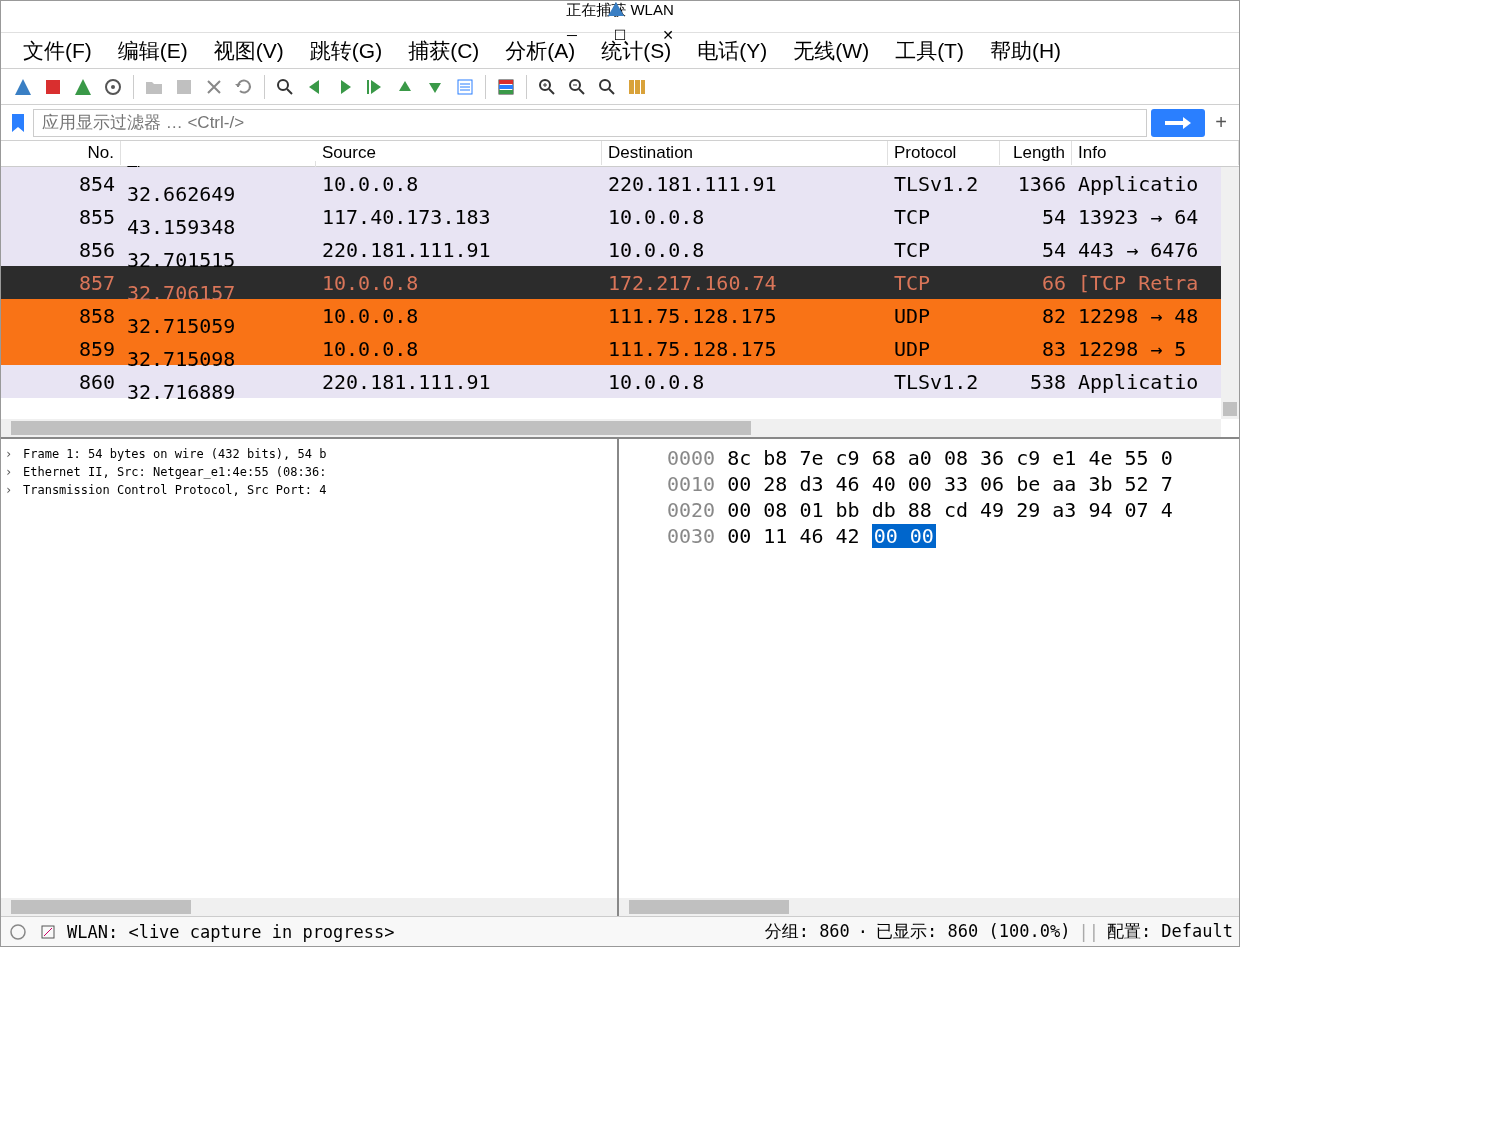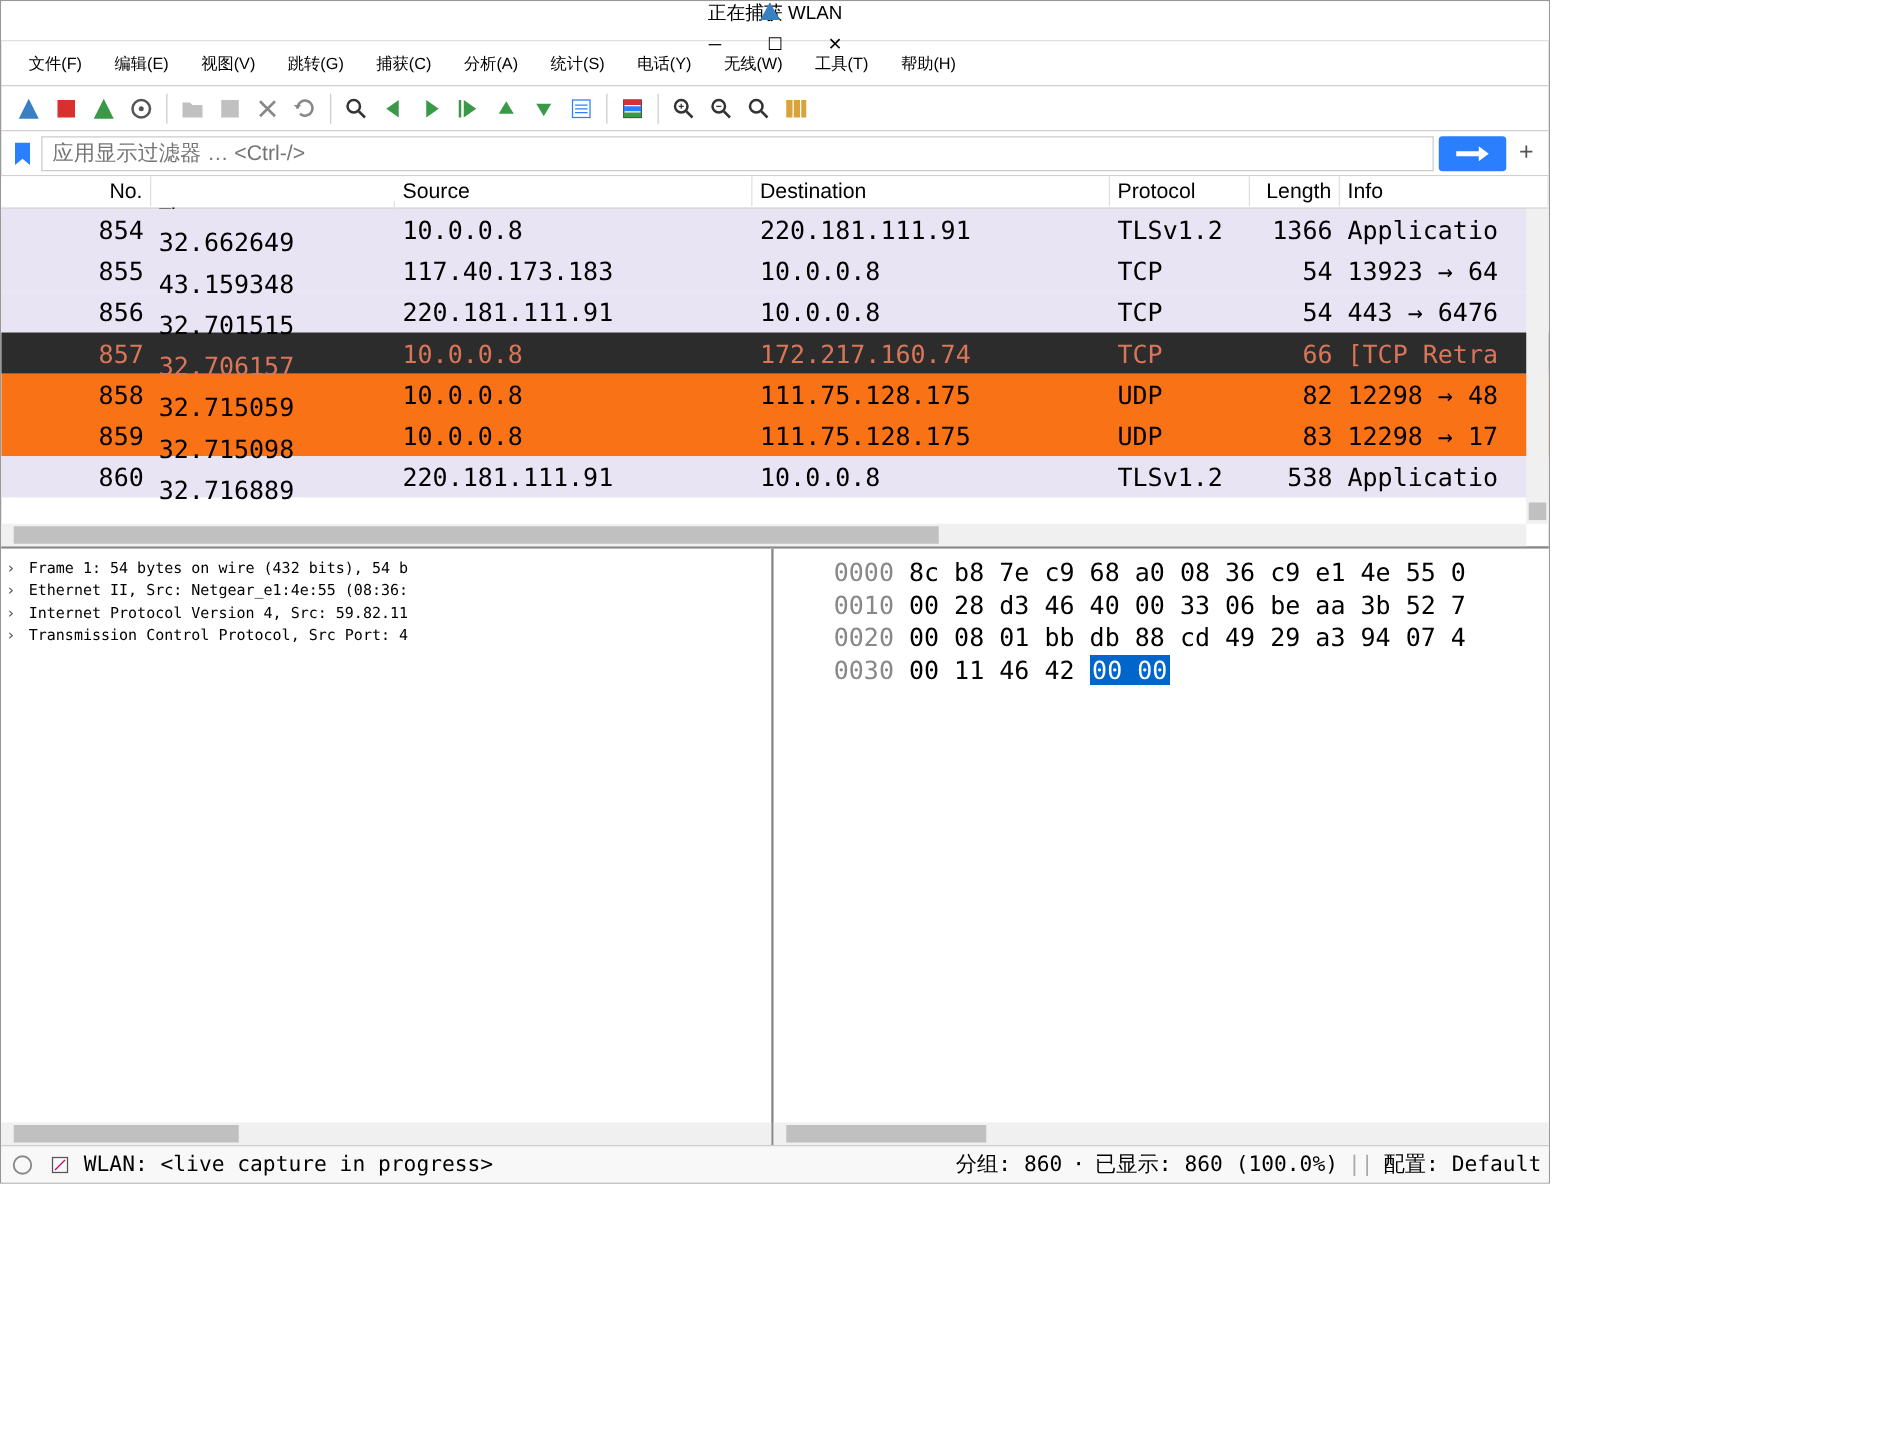--- a/index.html
+++ b/index.html
@@ -9,21 +9,21 @@
 
 .titlebar { height: 32px; display: flex; align-items: center; padding: 0 8px; background: #fff; border-bottom: 1px solid #e0e0e0; flex-direction: column; }
 .titlebar .appicon { width: 16px; height: 16px; background: linear-gradient(135deg, #4a90d9 0%, #2c5f9e 100%); margin-right: 8px; position: relative; }
 .titlebar .appicon::before { content: ''; position: absolute; width: 0; height: 0; border-left: 8px solid transparent; border-right: 8px solid transparent; border-bottom: 14px solid #3a7fc4; top: 1px; left: 0; }
 .titlebar .title { flex: 1; font-size: 15px; }
 .titlebar .winbtns { display: flex; gap: 2px; }
 .titlebar .winbtn { width: 46px; height: 30px; display: flex; align-items: center; justify-content: center; font-size: 14px; cursor: pointer; }
 
 
 .menubar { height: 36px; display: flex; align-items: center; padding: 0 12px; gap: 6px; border-bottom: 1px solid #d0d0d0; }
-.menubar .menuitem { padding: 6px 10px; font-size: 13px; cursor: pointer; text-align: center; }
+.menubar .menuitem { padding: 6px 10px; font-size: 21px; cursor: pointer; text-align: center; }
 
 
 .toolbar { height: 36px; display: flex; align-items: center; padding: 0 8px; gap: 2px; border-bottom: 1px solid #d0d0d0; }
 .toolbar .sep { width: 1px; height: 24px; background: #ccc; margin: 0 4px; }
 .tbtn { width: 28px; height: 28px; display: flex; align-items: center; justify-content: center; cursor: pointer; border-radius: 2px; }
 .tbtn svg { width: 20px; height: 20px; }
 
 
 .filterbar { height: 36px; display: flex; align-items: center; padding: 0 6px; gap: 4px; border-bottom: 1px solid #d0d0d0; }
 .filterbar .bookmark { width: 22px; height: 22px; display:flex; align-items:center; justify-content:center; }
@@ -298,21 +298,21 @@
           <div class="cell cell-len">82</div>
           <div class="cell cell-info">12298 → 48</div>
         </div>
         <div class="plrow lightblue">
           <div class="cell cell-no">859</div>
           <div class="cell cell-time">32.715098</div>
           <div class="cell cell-src">10.0.0.8</div>
           <div class="cell cell-dst">111.75.128.175</div>
           <div class="cell cell-proto">UDP</div>
           <div class="cell cell-len">83</div>
-          <div class="cell cell-info">12298 → 17</div>
+          <div class="cell cell-info">12298 → 5</div>
         </div>
         <div class="plrow purple">
           <div class="cell cell-no">860</div>
           <div class="cell cell-time">32.716889</div>
           <div class="cell cell-src">220.181.111.91</div>
           <div class="cell cell-dst">10.0.0.8</div>
           <div class="cell cell-proto">TLSv1.2</div>
           <div class="cell cell-len">538</div>
           <div class="cell cell-info">Applicatio</div>
         </div>
@@ -323,21 +323,20 @@
     <div class="plscroll-h">
         <div class="thumb"></div>
       </div>
   </div>
 
   <div class="bottompanes">
     <div class="detailspane">
       <div class="body" id="detailsbody">
           <div class="line"><span class="expander">›</span>Frame 1: 54 bytes on wire (432 bits), 54 b</div>
           <div class="line"><span class="expander">›</span>Ethernet II, Src: Netgear_e1:4e:55 (08:36:</div>
-          <div class="line"><span class="expander">›</span>Internet Protocol Version 4, Src: 59.82.11</div>
           <div class="line"><span class="expander">›</span>Transmission Control Protocol, Src Port: 4</div>
         </div>
       <div class="pane-scroll-h">
           <div class="thumb" style="width:180px"></div>
         </div>
     </div>
     <div class="hexpane">
       <div class="body" id="hexbody">
           <div class="hexline"><span class="offset">0000</span>8c b8 7e c9 68 a0 08 36  c9 e1 4e 55 0</div>
           <div class="hexline"><span class="offset">0010</span>00 28 d3 46 40 00 33 06  be aa 3b 52 7</div>

